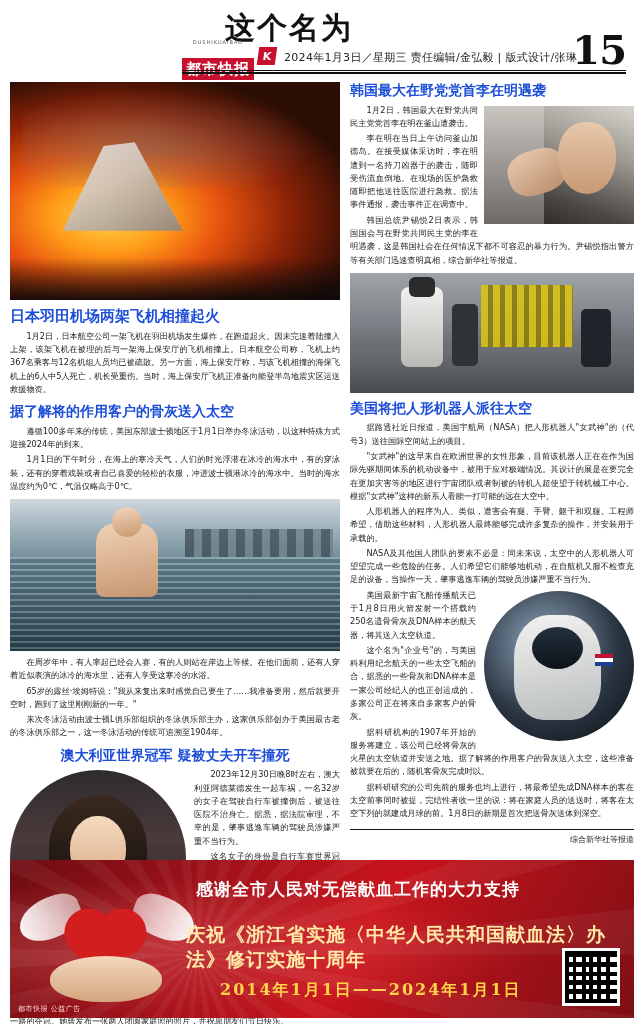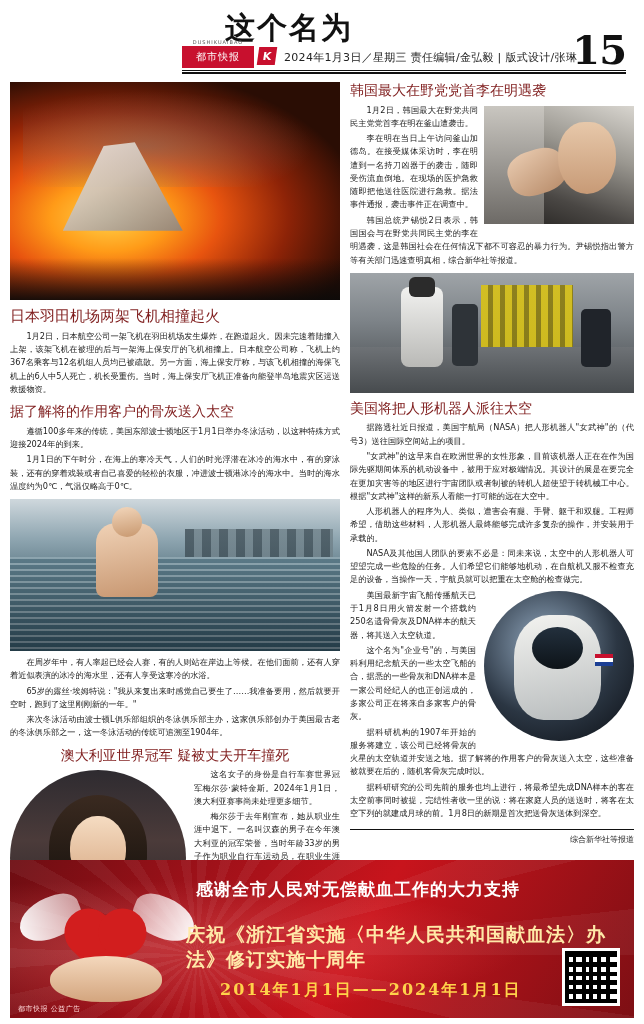--- a/index.html
+++ b/index.html
@@ -22,23 +22,23 @@
     font-weight: bold; font-size: 30px; letter-spacing: 2px;
     color:#111;
   }
   .mh-pagenum {
     position:absolute; right: 8px; top: 20px;
     font-family: "DejaVu Serif", serif;
     font-size: 40px; font-weight: bold; color:#111;
     letter-spacing: -1px;
   }
   .mh-logo {
-    position:absolute; left:172px; top: 40px;
+    position:absolute; left:172px; top: 52px;
     width: 72px; height: 22px; background:#c8102e; color:#fff;
-    font-size: 10px; font-weight:normal; letter-spacing:1px;
+    font-size: 15px; font-weight:bold; letter-spacing:1px;
     display:flex; align-items:center; justify-content:center;
   }
   .mh-logo-sub {
     position:absolute; left:172px; top: 33px; width:72px;
     font-size:5px; letter-spacing:1px; color:#555; text-align:center;
   }
   .mh-kbadge {
     position:absolute; left: 248px; top: 41px;
     width: 18px; height: 18px; background:#c8102e; color:#fff;
     font-size:11px; font-weight:bold; display:flex; align-items:center; justify-content:center;
@@ -52,21 +52,21 @@
   .mh-rule2 { position:absolute; left:172px; right:8px; top: 66px; height:2px; background:#111; }
 
   
   .cols { display:flex; gap:10px; margin-top: 4px; }
   .col-left { width: 330px; }
   .col-right { width: 284px; }
 
   
   .headline {
     font-family:"DejaVu Serif", "Liberation Serif", serif;
-    font-weight:normal; color:#7f1d1d; line-height:1.25;
+    font-weight:bold; color:#1d4ed8; line-height:1.25;
     margin: 7px 0 4px 0;
   }
   .h-lg { font-size: 15px; }
   .h-md { font-size: 14px; }
   .body-text {
     font-size: 8.2px; line-height: 1.62; text-align: justify;
     color:#222; text-indent: 2em;
   }
   .body-text p { margin: 0 0 2px 0; }
 
@@ -310,20 +310,21 @@
 
       <div class="headline h-md" style="text-align:center">澳大利亚世界冠军  疑被丈夫开车撞死</div>
 
       <div class="body-text">
         <div class="ph-cyc">
           <div class="hair"></div>
           <div class="face"></div>
           <div class="jersey"></div>
           <div class="medal"></div>
         </div>
+        <p>2023年12月30日晚8时左右，澳大利亚阿德莱德发生一起车祸，一名32岁的女子在驾驶自行车被撞倒后，被送往医院不治身亡。据悉，据法院审理，不幸的是，肇事逃逸车辆的驾驶员涉嫌严重不当行为。</p>
         <p>这名女子的身份是自行车赛世界冠军梅尔莎·蒙特金斯。2024年1月1日，澳大利亚赛事尚未处理更多细节。</p>
         <p>梅尔莎于去年刚宣布，她从职业生涯中退下。一名叫汉森的男子在今年澳大利亚的冠军荣誉，当时年龄33岁的男子作为职业自行车运动员，在职业生涯中取得荣誉。他已经结婚多年并育有两个孩子。</p>
         <p>该女子与其丈夫，开走后已经撤销。据了解，车祸地点附近社区居民称，自行车赛场附近区域经常有交通事故。</p>
         <p>1990年在世界赛夺冠时，她成一名自行车赛事世界冠军，并于2015年再度在世界赛事一路的夺冠。她曾发布一张两人团圆家庭照的照片，并祝愿朋友们节日快乐。</p>
       </div>
 
     </div>
 
     <div class="col-right">
 
@@ -346,21 +347,21 @@
         <div class="bot"></div>
         <div class="person"></div>
         <div class="person2"></div>
       </div>
 
       <div class="headline h-md">美国将把人形机器人派往太空</div>
       <div class="body-text">
         <p>据路透社近日报道，美国宇航局（NASA）把人形机器人"女武神"的（代号3）送往国际空间站上的项目。</p>
         <p>"女武神"的这早来自在欧洲世界的女性形象，目前该机器人正在在作为国际先驱期间体系的机动设备中，被用于应对极端情况。其设计的展是在要完全在更加灾害等的地区进行宇宙团队或者制被的转机人超使望于转机械工中心。根据"女武神"这样的新系人看能一打可能的远在大空中。</p>
         <p>人形机器人的程序为人、类似，遭害会有腿、手臂、躯干和双腿。工程师希望，借助这些材料，人形机器人最终能够完成许多复杂的操作，并安装用于承载的。</p>
-        <p>NASA及其他国人团队的要素不必是：同未来说，太空中的人形机器人可望望完成一些危险的任务。人们希望它们能够地机动，在自航机又服不检查充足的设备，当操作一天，宇航员就可以把重在太空舱的检查做完。</p>
+        <p>NASA及其他国人团队的要素不必是：同未来说，太空中的人形机器人可望望完成一些危险的任务。人们希望它们能够地机动，在自航机又服不检查充足的设备，当操作一天，肇事逃逸车辆的驾驶员涉嫌严重不当行为。</p>
       </div>
 
       <div class="body-text">
         <div class="ph-space">
           <div class="suit"></div>
           <div class="visor"></div>
           <div class="flag"></div>
         </div>
         <p>美国最新宇宙飞船传播航天已于1月8日用火箭发射一个搭载约250名遗骨骨灰及DNA样本的航天器，将其送入太空轨道。</p>
         <p>这个名为"企业号"的，与美国科利用纪念航天的一些太空飞船的合，据悉的一些骨灰和DNA样本是一家公司经纪人的也正创运成的，多家公司正在将来自多家客户的骨灰。</p>

